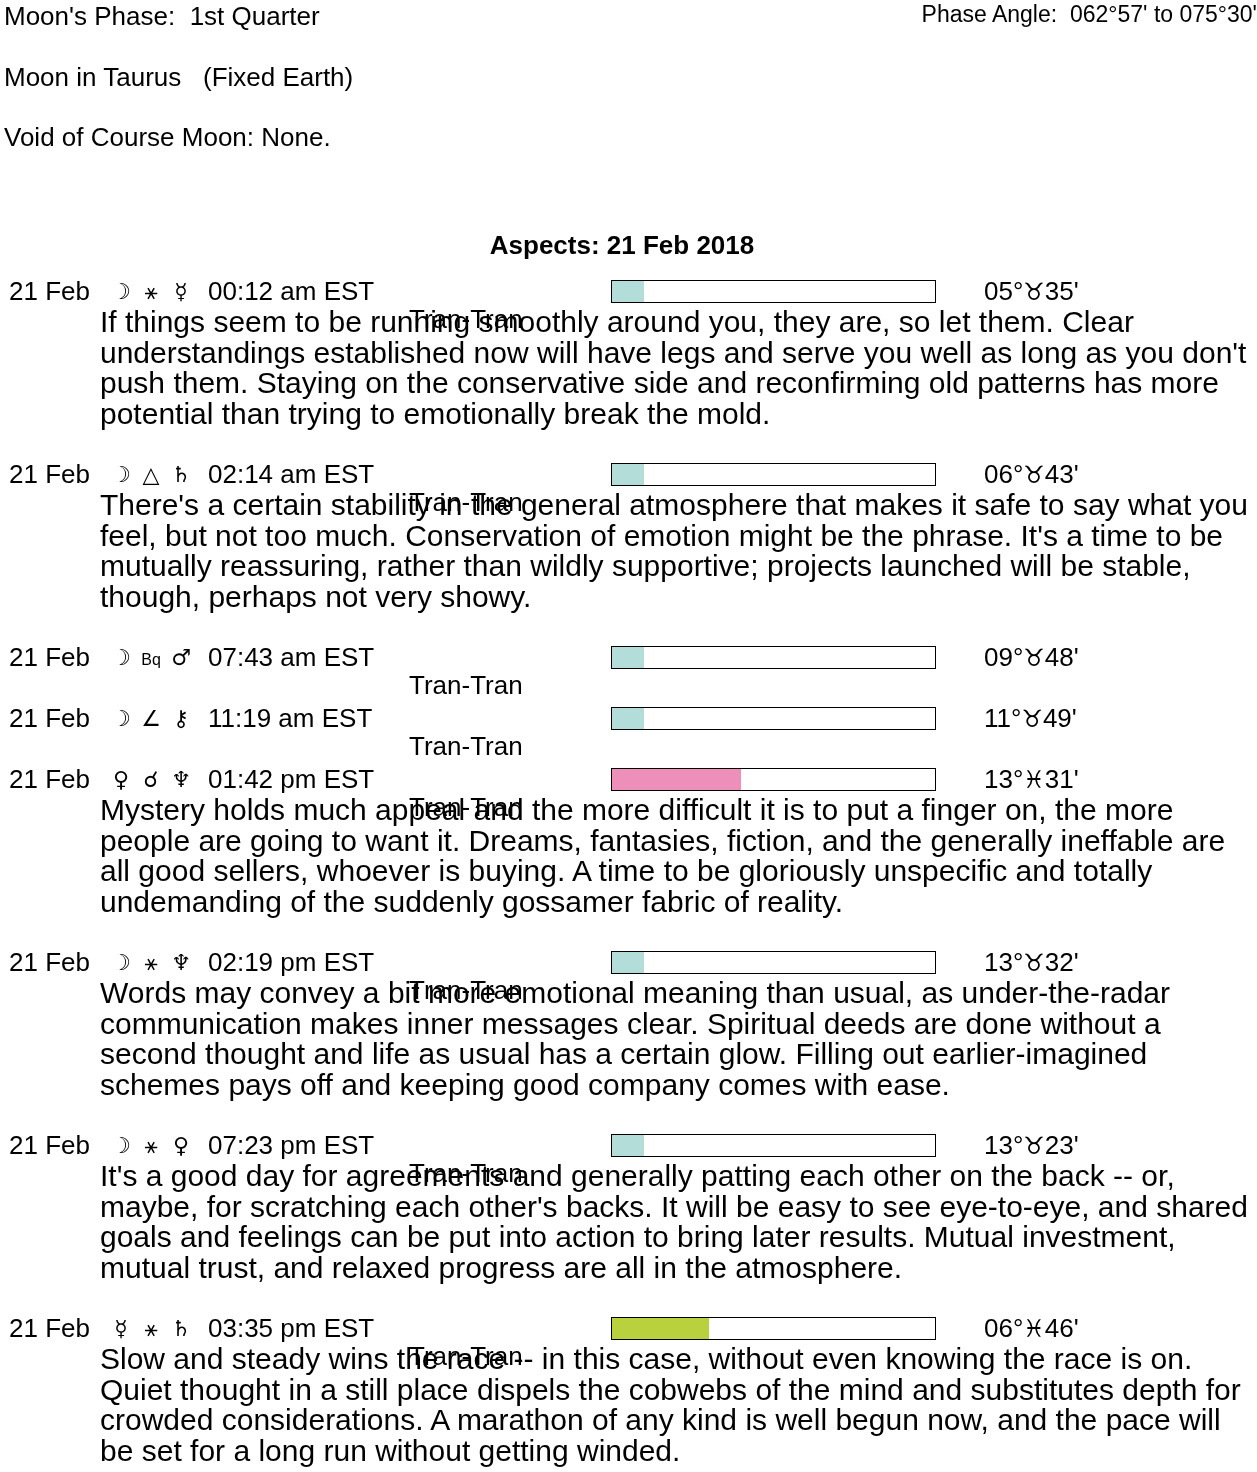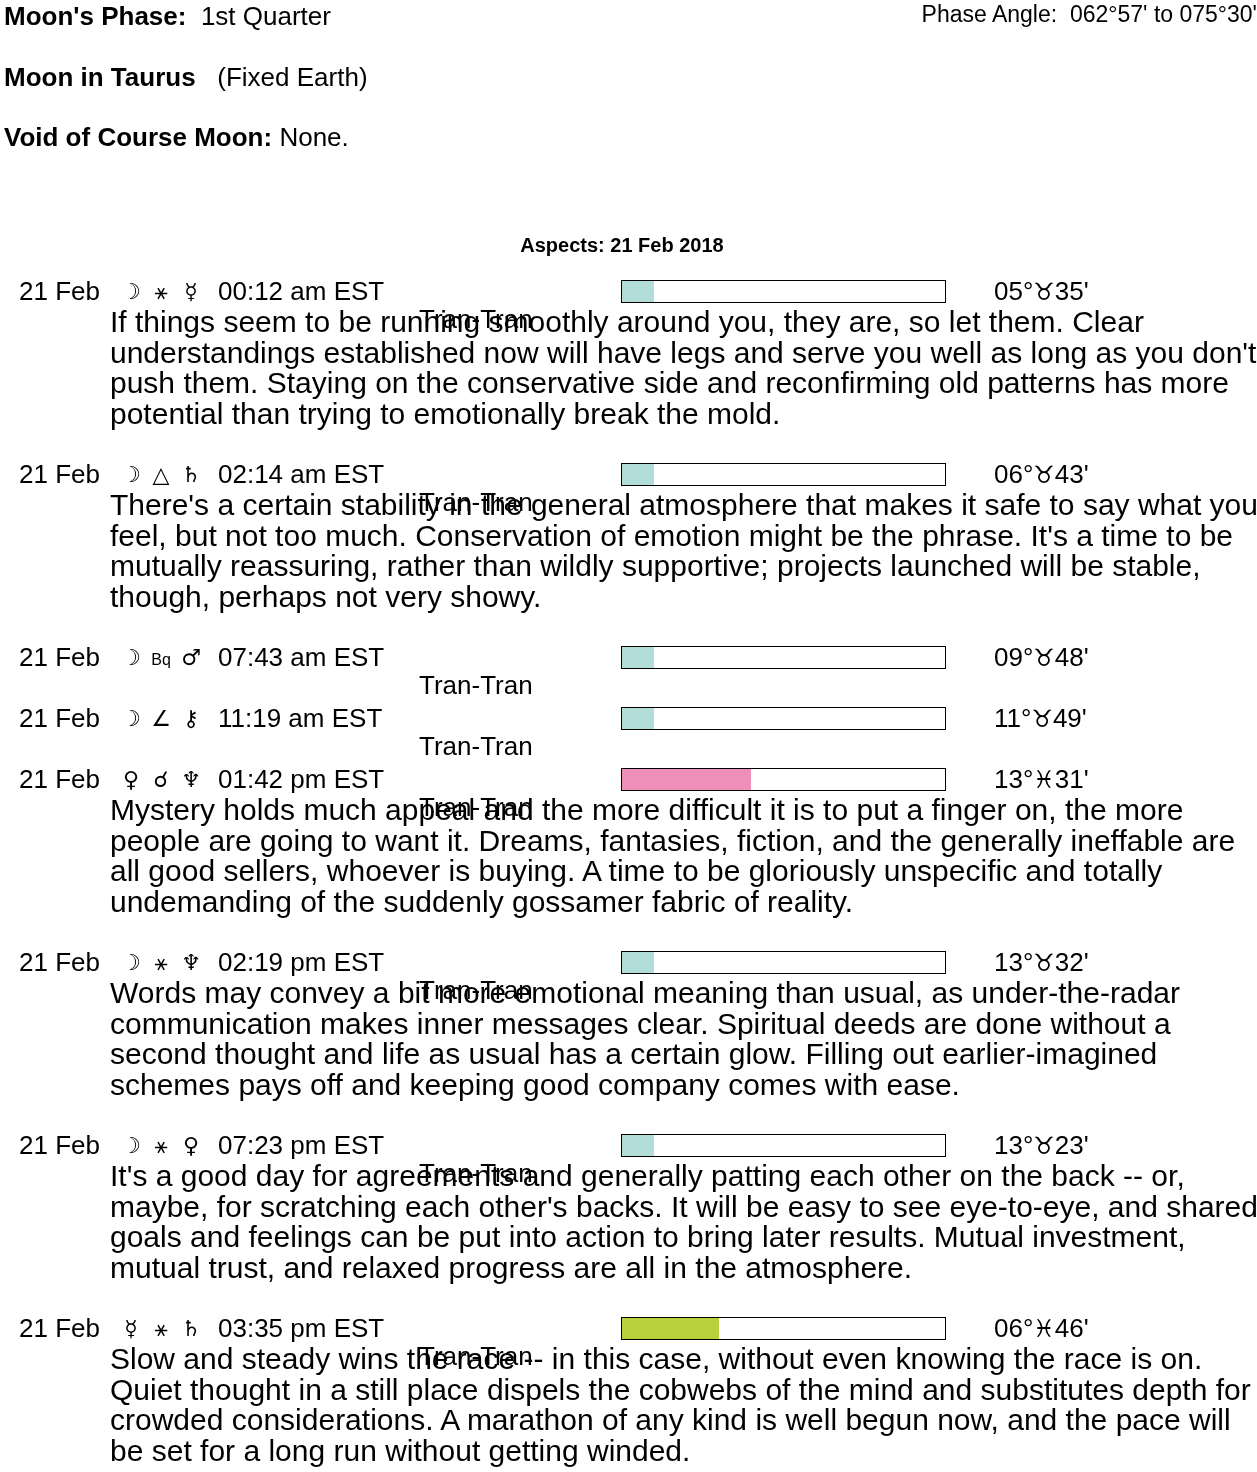--- a/index.html
+++ b/index.html
@@ -2,27 +2,27 @@
 <html><head>
   <meta charset="utf-8">
   <style>
     html, body { margin: 0; padding: 0; background: #ffffff; }
     body {
       width: 1257px; height: 1472px; position: relative; overflow: hidden;
       font-family: "Liberation Sans", sans-serif; color: #000;
       font-size: 26px;
     }
     .hdr { position: absolute; left: 4px; font-size: 26px; line-height: 32px; white-space: pre; }
-    .hdr b { font-weight: bold; }
+    .hdr b { font-weight: normal; }
     #phase { top: 0px; }
     #sign { top: 61px; }
     #void { top: 121px; }
     #angle { position: absolute; right: 0; top: 0px; font-size: 23px; line-height: 28px; white-space: pre; }
-    #aspects-title { position: absolute; left: 0; width: 1244px; text-align: center; top: 229px; font-weight: bold; font-size: 20px; line-height: 32px; }
-    .aspect { position: absolute; left: 16px; width: 1218px; }
+    #aspects-title { position: absolute; left: 0; width: 1244px; text-align: center; top: 229px; font-weight: bold; font-size: 26px; line-height: 32px; }
+    .aspect { position: absolute; left: 6px; width: 1218px; }
     .row { position: relative; height: 31px; line-height: 31px; font-size: 26px; white-space: nowrap; }
     .row .date { position: absolute; left: 3px; }
     .row .glyphs { position: absolute; left: 100px; font-family: "DejaVu Sans", sans-serif; font-size: 22px; }
     .row .glyphs span { display: inline-block; width: 30px; text-align: center; }
     .row .time { position: absolute; left: 202px; text-align: right; }
     .row .type { position: absolute; left: 403px; margin-top: 28px; }
     .row .bar { position: absolute; left: 605px; top: 4px; width: 323px; height: 21px; border: 1.5px solid #000; background: #fff; }
     .row .bar .fill { position: absolute; left: 0; top: 0; bottom: 0; }
     .row .pos { position: absolute; left: 978px; }
     .row .pos .sym { font-family: "DejaVu Sans", sans-serif; font-size: 24px; }

